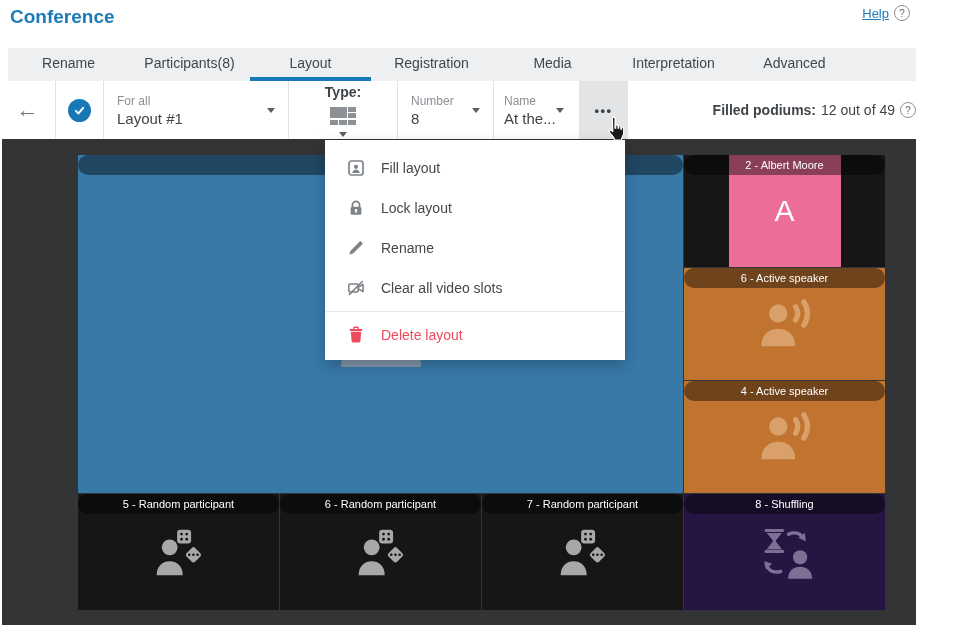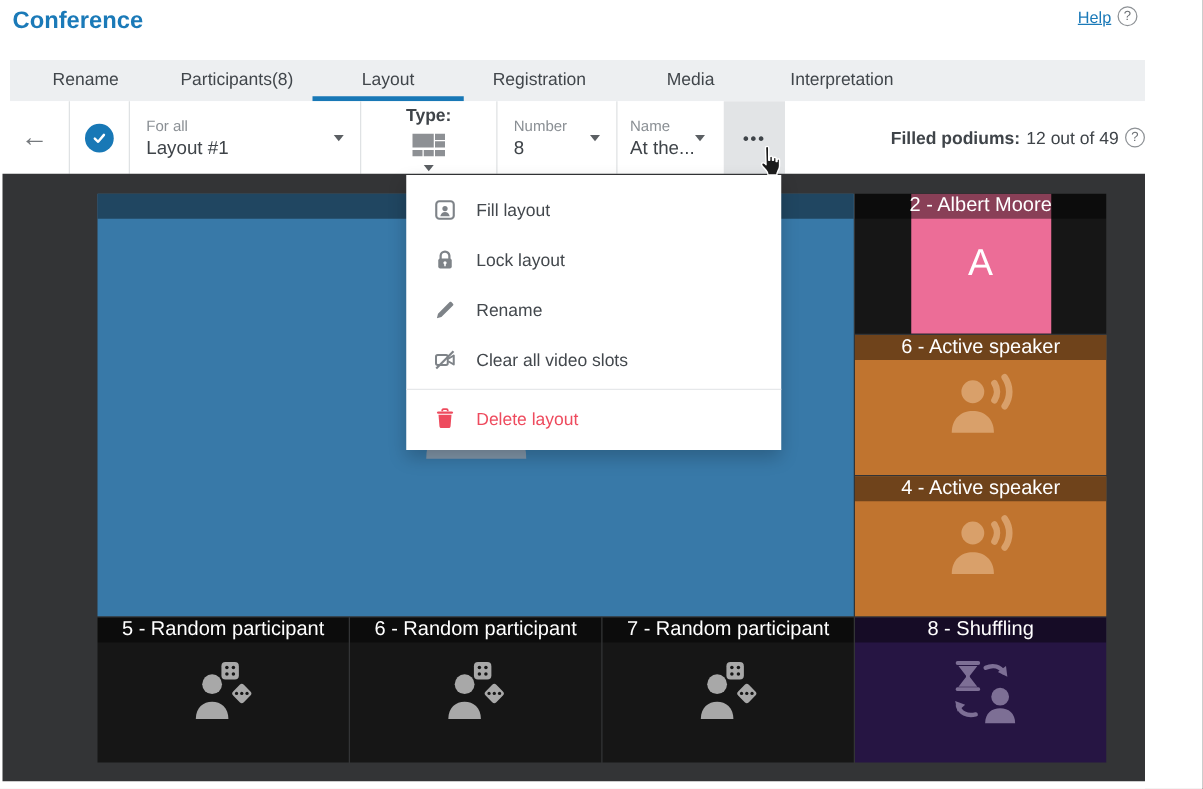--- a/index.html
+++ b/index.html
@@ -53,21 +53,21 @@
   .stage { position:absolute; top:139px; left:2px; right:0; height:486px; background:#333436; }
   .vgrid { position:absolute; left:76px; top:16px; display:grid;
            grid-template-columns:repeat(4, 201px); grid-template-rows:112px 112px 112px 116px; gap:1px; }
   .slot { position:relative; overflow:hidden; cursor:pointer; }
   .slot-1 { grid-column:1 / 4; grid-row:1 / 4; }
   .slot-2 { grid-column:4; grid-row:1; }
   .slot-3 { grid-column:4; grid-row:2; }
   .slot-4 { grid-column:4; grid-row:3; }
   .slot-8 { grid-column:4; grid-row:4; }
   .slot-header { position:absolute; top:0; left:0; right:0; height:20px; background:rgba(0,0,0,0.42);
-                 color:#fff; font-size:16px; display:flex; align-items:center; justify-content:center; z-index:2; }
+                 color:#fff; font-size:11px; display:flex; align-items:center; justify-content:center; z-index:2;border-radius:10px; }
   .slot-center { position:absolute; inset:0; display:flex; align-items:center; justify-content:center; z-index:1; }
   .video-feed { position:absolute; left:50%; transform:translateX(-50%); top:0; bottom:0; width:112px;
                 display:flex; align-items:center; justify-content:center; font-size:30px; color:#fff; z-index:1; }
   .icon-speaker { color:#d9a06a; }
   .icon-random { color:#a8a8a8; }
   .icon-shuffle { color:#7d6f95; }
   .icon-person-main { color:#8095a8; }
 
   
   .ctx-menu { position:absolute; left:325px; top:140px; width:300px; background:#fff; z-index:5;
@@ -103,20 +103,23 @@
         <span>Layout</span>
       </div>
     <div class="tab">
         <span>Registration</span>
       </div>
     <div class="tab">
         <span>Media</span>
       </div>
     <div class="tab">
         <span>Interpretation</span>
+      </div>
+    <div class="tab">
+        <span>Advanced</span>
       </div>
   </div>
 
   <div class="toolbar">
     <div class="tool back-btn">
       <span class="back-arrow">←</span>
     </div>
     <div class="tdiv"></div>
     <div class="tool check-btn">
       <span class="check-circle">

